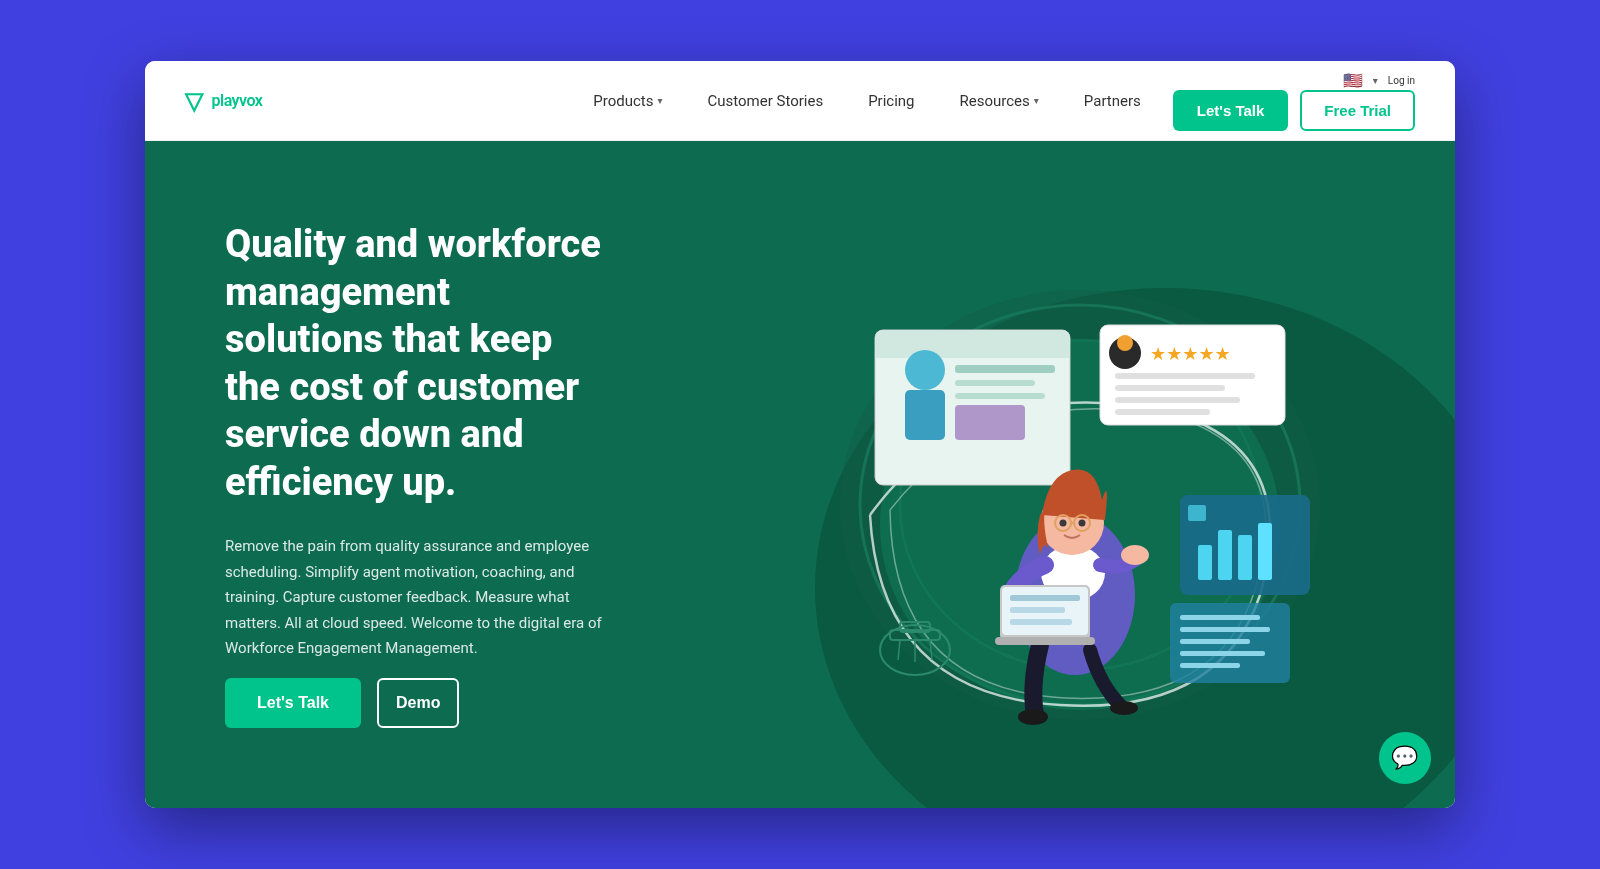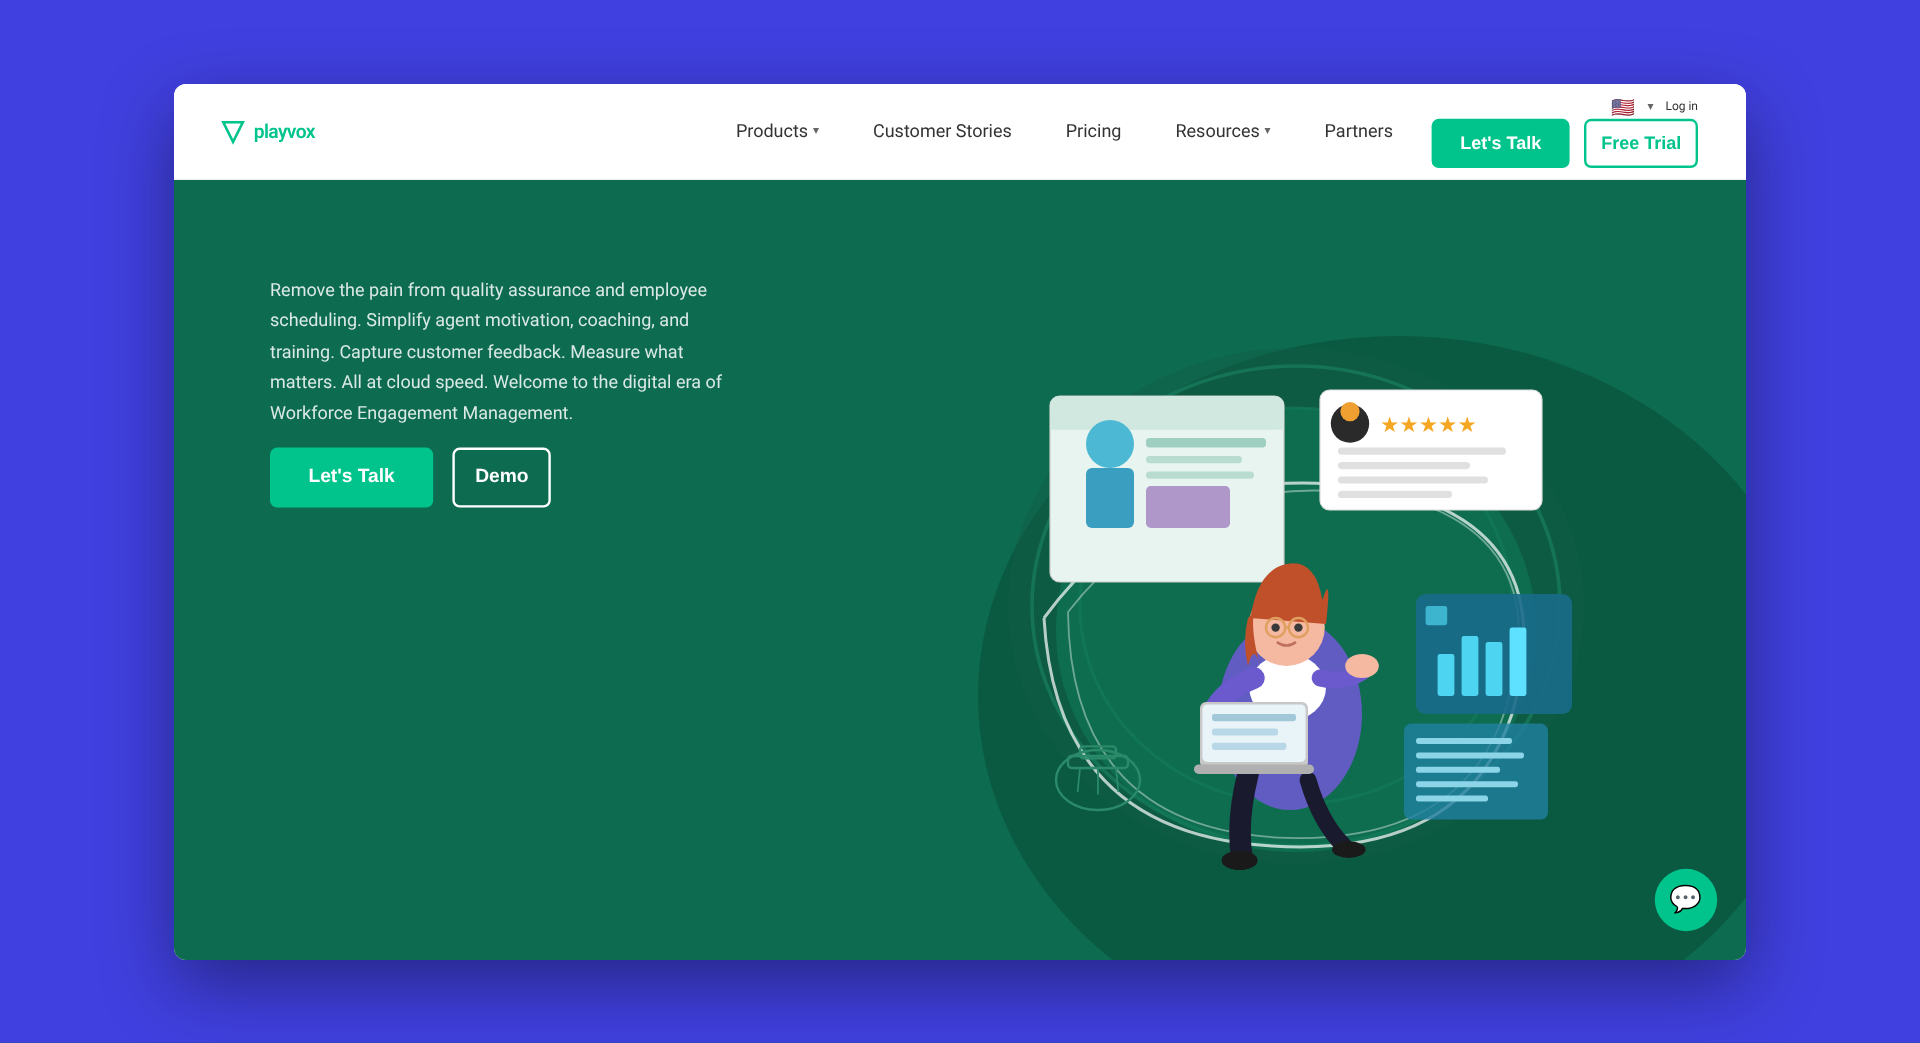--- a/index.html
+++ b/index.html
@@ -83,21 +83,21 @@
       padding: 12px 24px;
       border-radius: 6px;
       font-size: 15px;
       font-weight: 600;
       cursor: pointer;
     }
     .btn-trial {
       background: #fff;
       color: #00c48c;
       border: 2px solid #00c48c;
-      padding: 10px 12px;
+      padding: 10px 22px;
       border-radius: 6px;
       font-size: 15px;
       font-weight: 600;
       cursor: pointer;
     }
     
     .hero {
       background: #0d6b50;
       min-height: 650px;
       display: flex;
@@ -239,20 +239,21 @@
     </div>
 
     <div class="nav-actions" style="margin-top: 20px;">
       <button class="btn-talk">Let's Talk</button>
       <button class="btn-trial">Free Trial</button>
     </div>
   </nav>
 
   <section class="hero">
     <div class="hero-content">
+      <h1 class="hero-title">Quality and workforce management solutions that keep the cost of customer service down and efficiency up.</h1>
       <p class="hero-subtitle">Remove the pain from quality assurance and employee scheduling. Simplify agent motivation, coaching, and training. Capture customer feedback. Measure what matters. All at cloud speed. Welcome to the digital era of Workforce Engagement Management.</p>
       <div class="hero-buttons">
         <button class="btn-hero-talk">Let's Talk</button>
         <button class="btn-hero-demo">Demo</button>
       </div>
     </div>
 
     <div class="hero-illustration">
       <div class="blob"></div>
 

